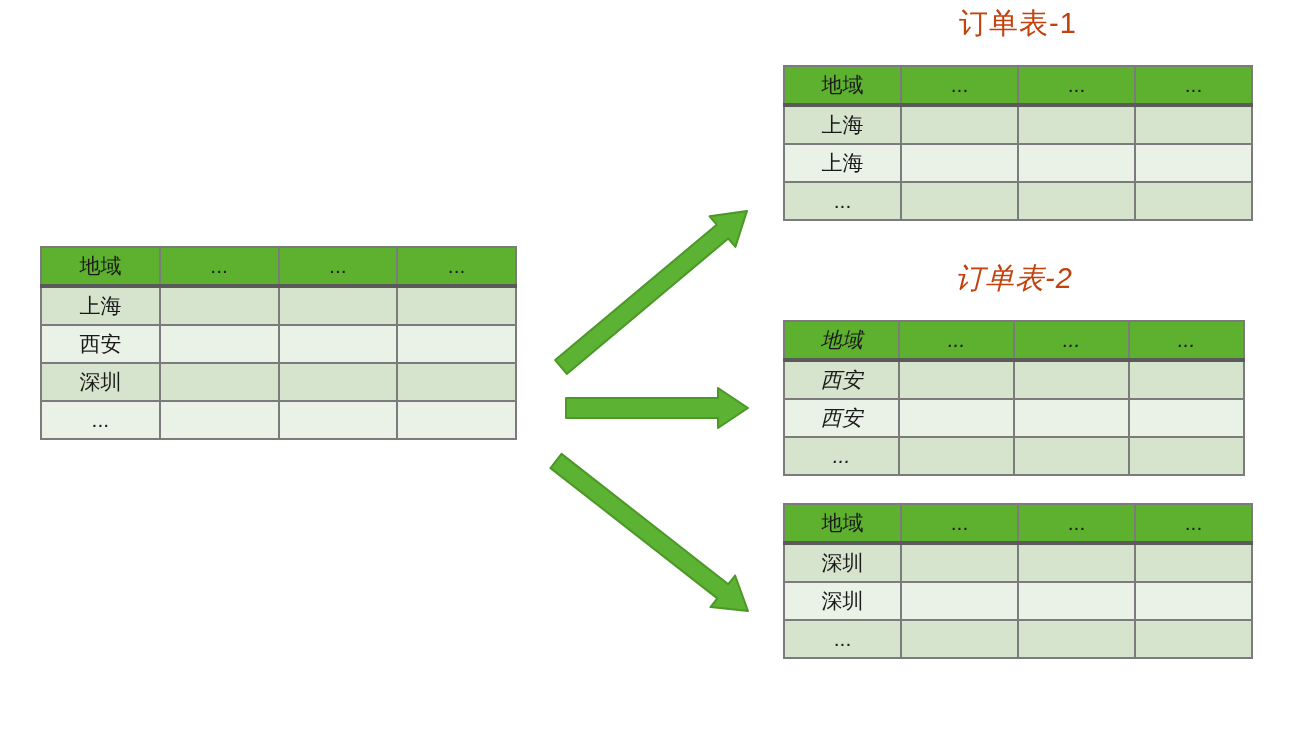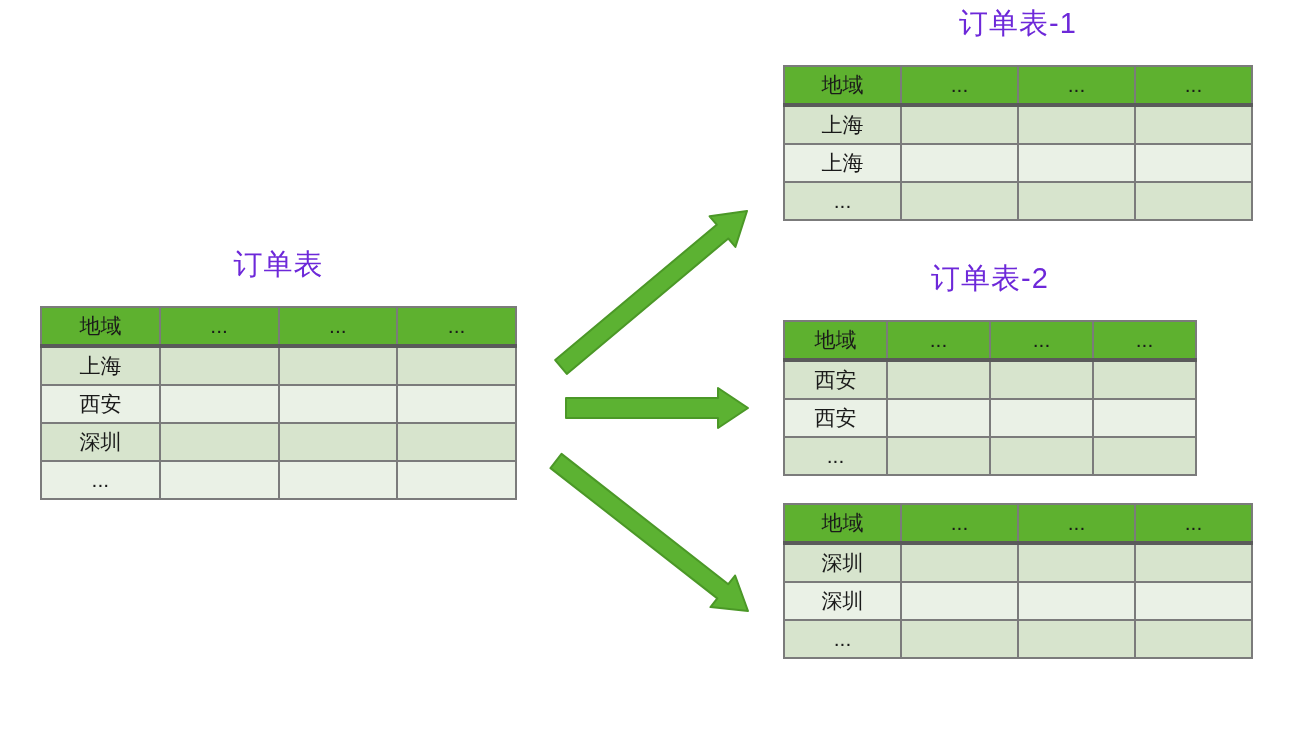--- a/index.html
+++ b/index.html
@@ -4,21 +4,21 @@
 <style>
   html,body{margin:0;padding:0;background:#ffffff;}
   .canvas{
     position:relative;width:1301px;height:754px;background:#ffffff;overflow:hidden;
     font-family:"Liberation Sans","DejaVu Sans",sans-serif;color:#1a1a1a;
   }
   .arrows-layer{position:absolute;left:0;top:0;width:1301px;height:754px;pointer-events:none;}
   .group{position:absolute;}
   .tbl-title{
     text-align:center;font-size:29px;line-height:36px;margin-bottom:24px;
-    color:#6d28d9;letter-spacing:1px;
+    color:#c2410c;letter-spacing:1px;
   }
   .tbl table{border-collapse:collapse;width:100%;table-layout:fixed;}
   .tbl th,.tbl td{
     border:2px solid #7b7b7b;height:36px;padding:0;
     text-align:center;vertical-align:middle;font-size:21px;color:#1a1a1a;
   }
   .tbl thead th{
     background:#5eb12f;border-bottom:4px solid #5a5a5a;font-weight:normal;
   }
   .tbl tbody tr:nth-child(odd) td{background:#d7e4cd;}
@@ -29,21 +29,20 @@
 
 <div class="canvas">
 
   <svg class="arrows-layer" viewBox="0 0 1301 754">
     <polygon points="555.2,360.1 566.8,373.9 728.3,238.5 735.4,246.9 747,211 709.6,216.3 716.7,224.7" fill="#5cb232" stroke="#4b9827" stroke-width="2" stroke-linejoin="round"></polygon>
     <polygon points="566,398 718,398 718,388 748,408 718,428 718,418 566,418" fill="#5cb232" stroke="#4b9827" stroke-width="2" stroke-linejoin="round"></polygon>
     <polygon points="550.5,468.1 717.3,598.4 710.5,607.1 748,611 735.1,575.5 728.3,584.2 561.5,453.9" fill="#5cb232" stroke="#4b9827" stroke-width="2" stroke-linejoin="round"></polygon>
   </svg>
 
   <div class="group" style="left:40px;top:246px;width:477px;">
-    <div class="tbl-title">订单表</div>
     <div class="tbl">
         <table>
           <thead>
             <tr>
               <th>地域</th>
               <th>...</th>
               <th>...</th>
               <th>...</th>
             </tr>
           </thead>
@@ -106,21 +105,21 @@
               <td>...</td>
               <td></td>
               <td></td>
               <td></td>
             </tr>
           </tbody>
         </table>
       </div>
   </div>
 
-  <div class="group" style="left:783px;top:260px;width:414px;">
+  <div class="group" style="left:783px;top:260px;width:462px;font-style:italic;">
     <div class="tbl-title">订单表-2</div>
     <div class="tbl">
         <table>
           <thead>
             <tr>
               <th>地域</th>
               <th>...</th>
               <th>...</th>
               <th>...</th>
             </tr>

